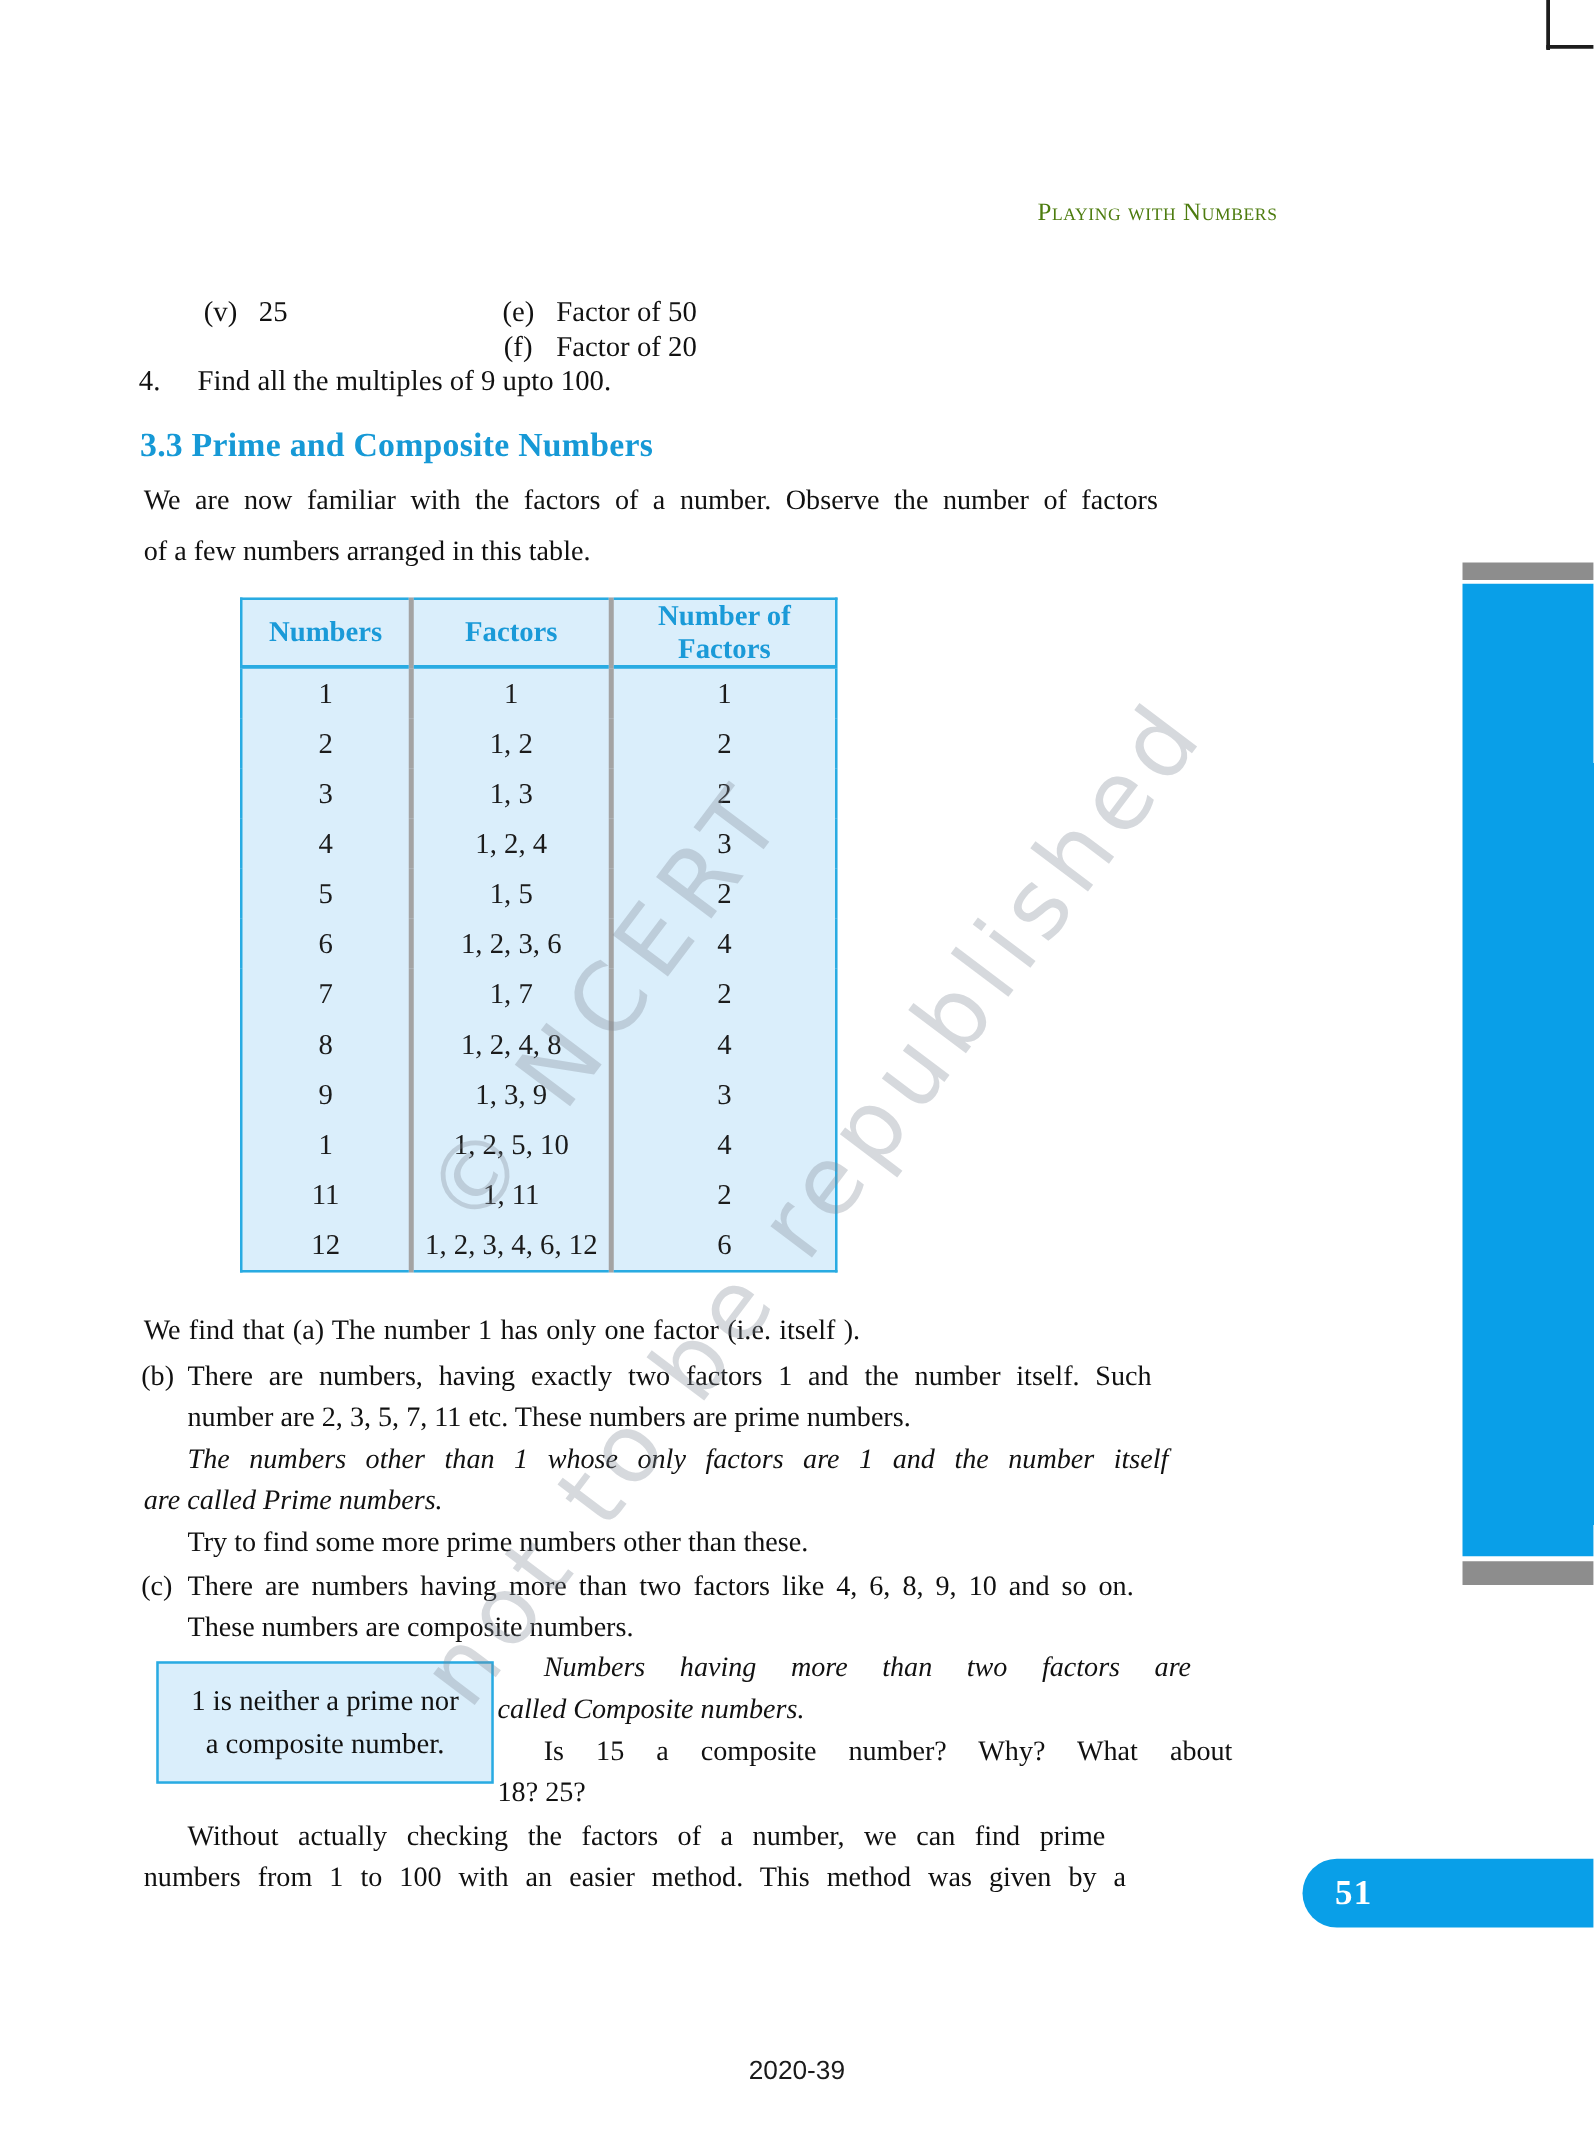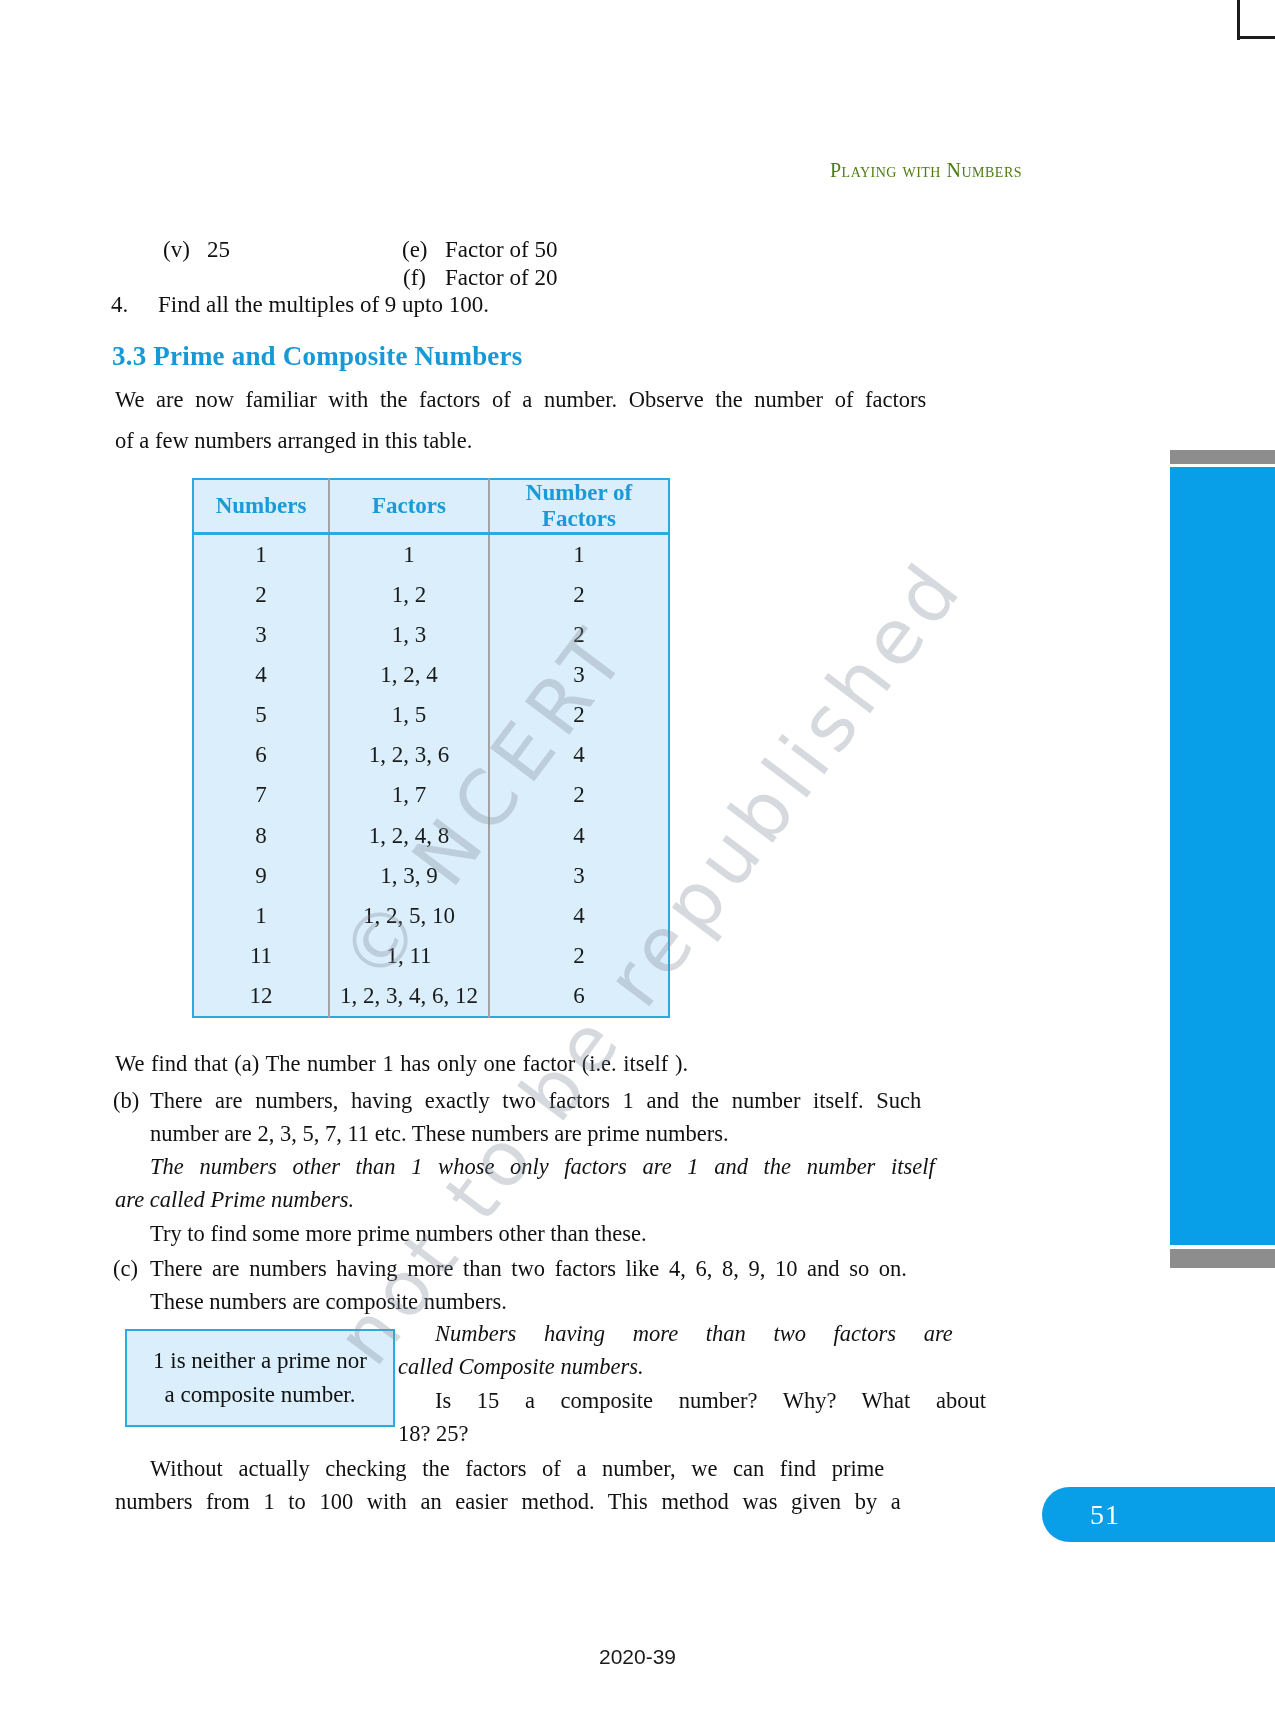--- a/index.html
+++ b/index.html
@@ -17,40 +17,40 @@
   .ws1{word-spacing:1px;}.ws4{word-spacing:4px;}.ws6{word-spacing:6px;}.ws7{word-spacing:7px;}
   .ws10{word-spacing:10px;}.ws8{word-spacing:8px;}.ws20{word-spacing:20px;}.ws22{word-spacing:22px;}
   
   .section-heading{position:absolute;left:112px;top:341px;font-size:27px;font-weight:bold;
         color:#1699d6;letter-spacing:.2px;white-space:nowrap;}
   
   .factors-table{position:absolute;left:192px;top:478px;width:476px;height:540px;
         border-collapse:collapse;background:#daeefb;border:2px solid #29abe2;table-layout:fixed;z-index:1;}
   .factors-table th{height:45px;font-size:23px;font-weight:bold;color:#1a9ad8;
         border-bottom:3px solid #29abe2;text-align:center;vertical-align:middle;padding:0;}
-  .factors-table th.divider,.factors-table td.divider{border-right:2px solid #a3a3a3;}
+  .factors-table th.divider,.factors-table td.divider{border-right:4px solid #a3a3a3;}
   .factors-table td{height:38.5px;font-size:23px;text-align:center;vertical-align:middle;padding:0;color:#1b1b1b;}
   .factors-table tr.filler td{height:auto;}
   
   .note-box{position:absolute;left:125px;top:1329px;width:270px;height:98px;background:#daeefb;
         border:2px solid #29abe2;box-sizing:border-box;text-align:center;padding-top:13px;z-index:2;}
   .note-box div{font-size:23px;line-height:34px;color:#111;}
   
   .wm{position:absolute;font-family:"DejaVu Sans",sans-serif;color:rgba(128,138,148,0.32);
         transform:rotate(-53deg);z-index:3;white-space:nowrap;font-size:76px;}
   .wm1{left:255px;top:758px;width:460px;letter-spacing:10px;text-align:center;}
   .wm2{left:115px;top:917px;width:1070px;letter-spacing:8px;text-align:center;}
   
   .gray-bar-top{position:absolute;left:1170px;top:450px;width:105px;height:14px;background:#8d8d8d;z-index:4;}
   .blue-bar{position:absolute;left:1170px;top:467px;width:105px;height:778px;background:#099fe8;z-index:4;}
   .gray-bar-bottom{position:absolute;left:1170px;top:1249px;width:105px;height:19px;background:#8d8d8d;z-index:4;}
   
   .page-badge{position:absolute;left:1042px;top:1487px;width:233px;height:55px;background:#099fe8;
         border-radius:28px 0 0 28px;z-index:4;}
-  .page-badge span{display:inline-block;margin-left:48px;line-height:55px;font-size:28px;font-weight:normal;
+  .page-badge span{display:inline-block;margin-left:26px;line-height:55px;font-size:28px;font-weight:bold;
         color:#ffffff;letter-spacing:1px;}
   
   .footer{position:absolute;left:0;top:1645px;width:1275px;text-align:center;
         font-family:"Liberation Sans","DejaVu Sans",sans-serif;font-size:21px;color:#1a1a1a;}
 </style>
 </head>
 <body>
 
 <div class="page">
 

